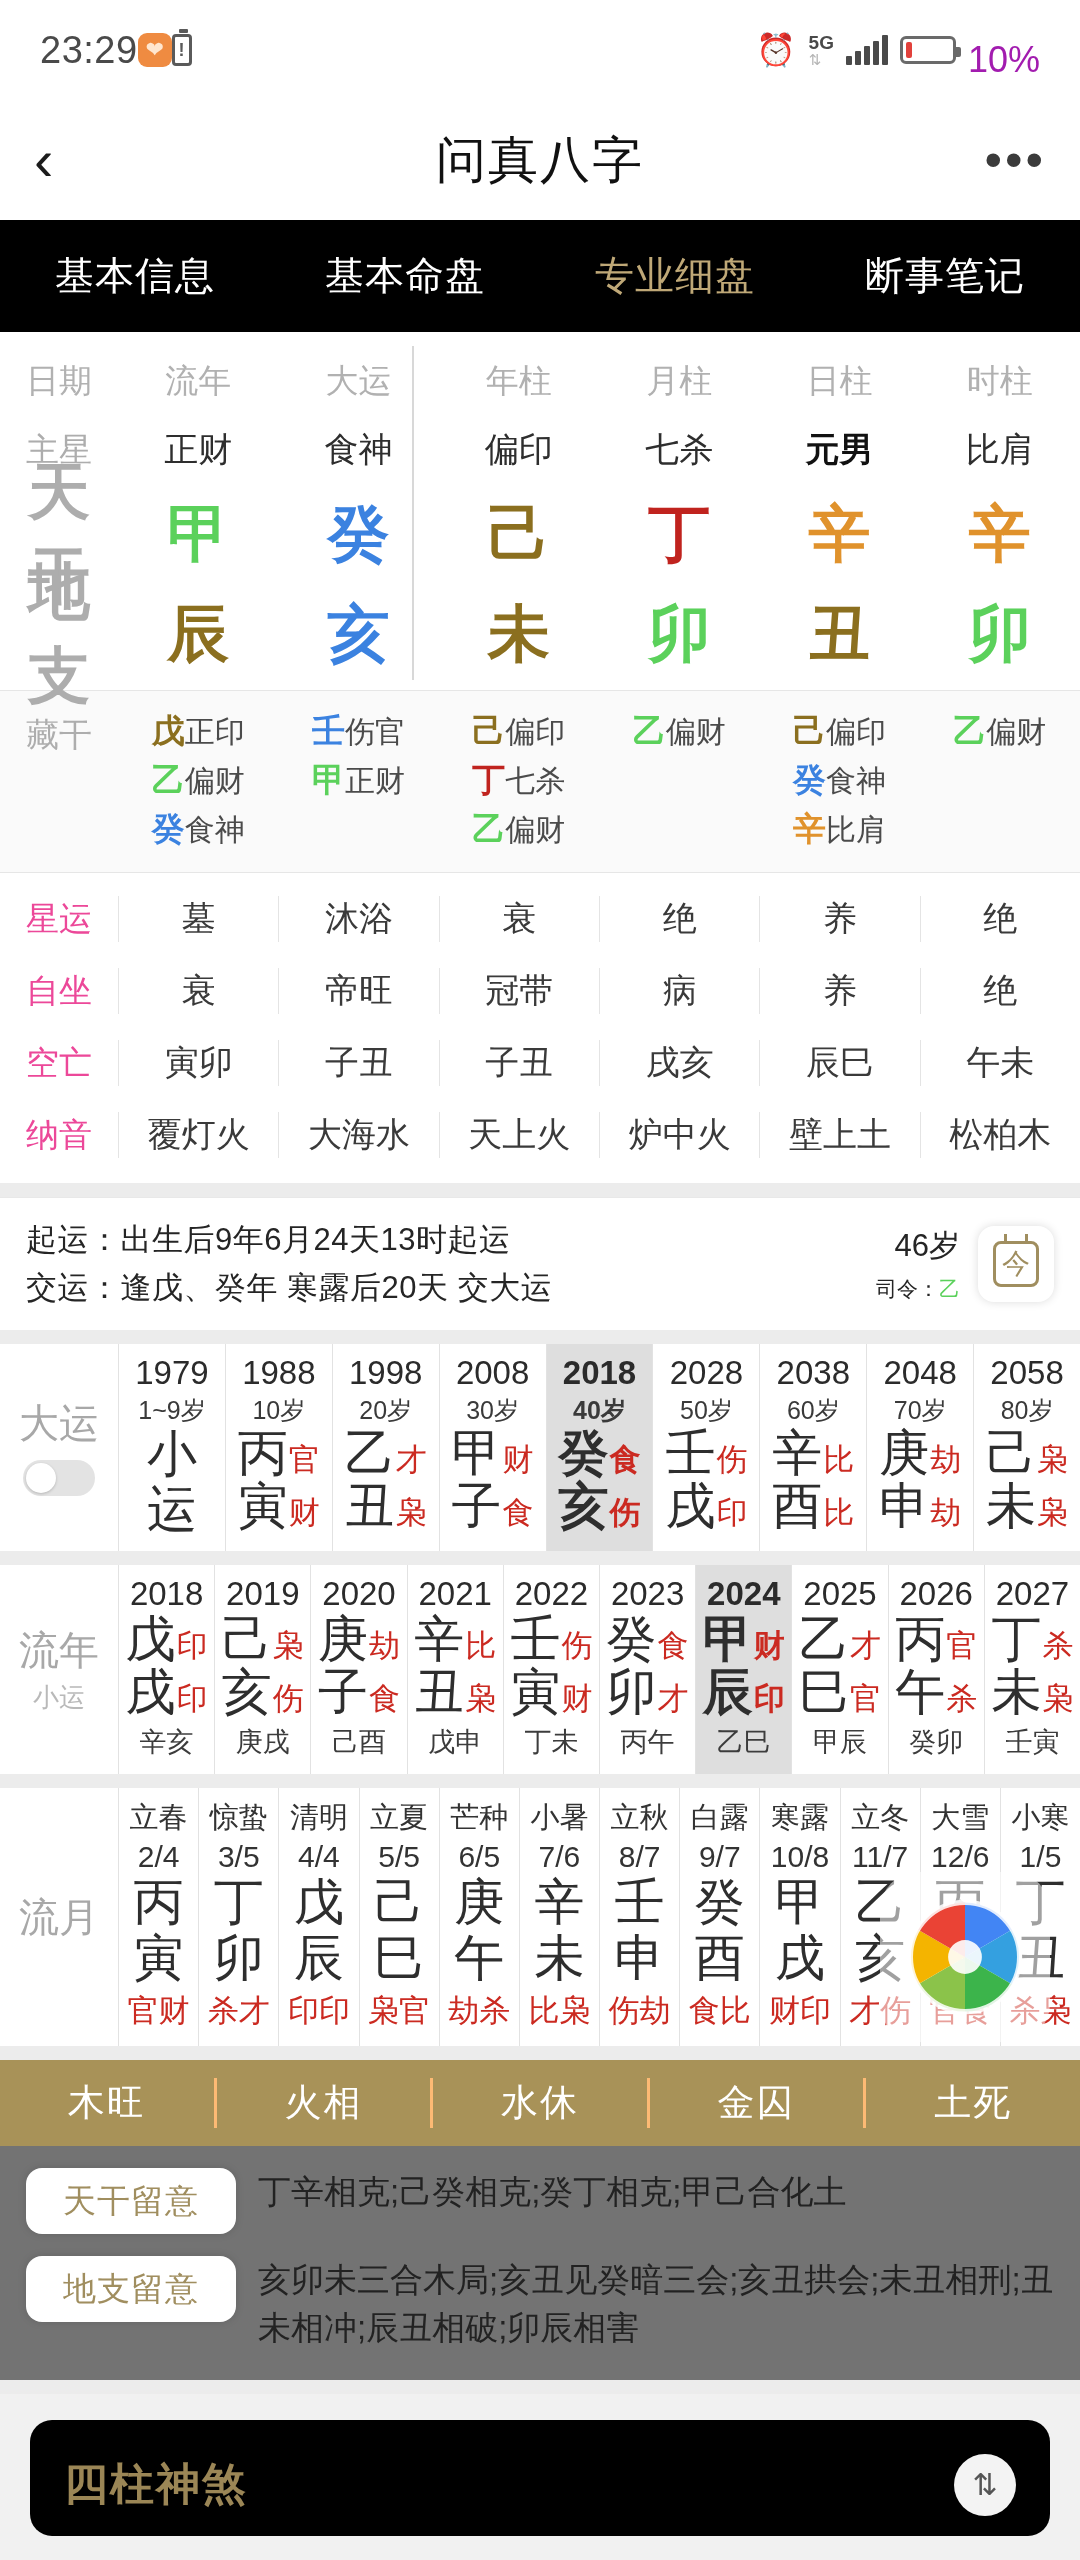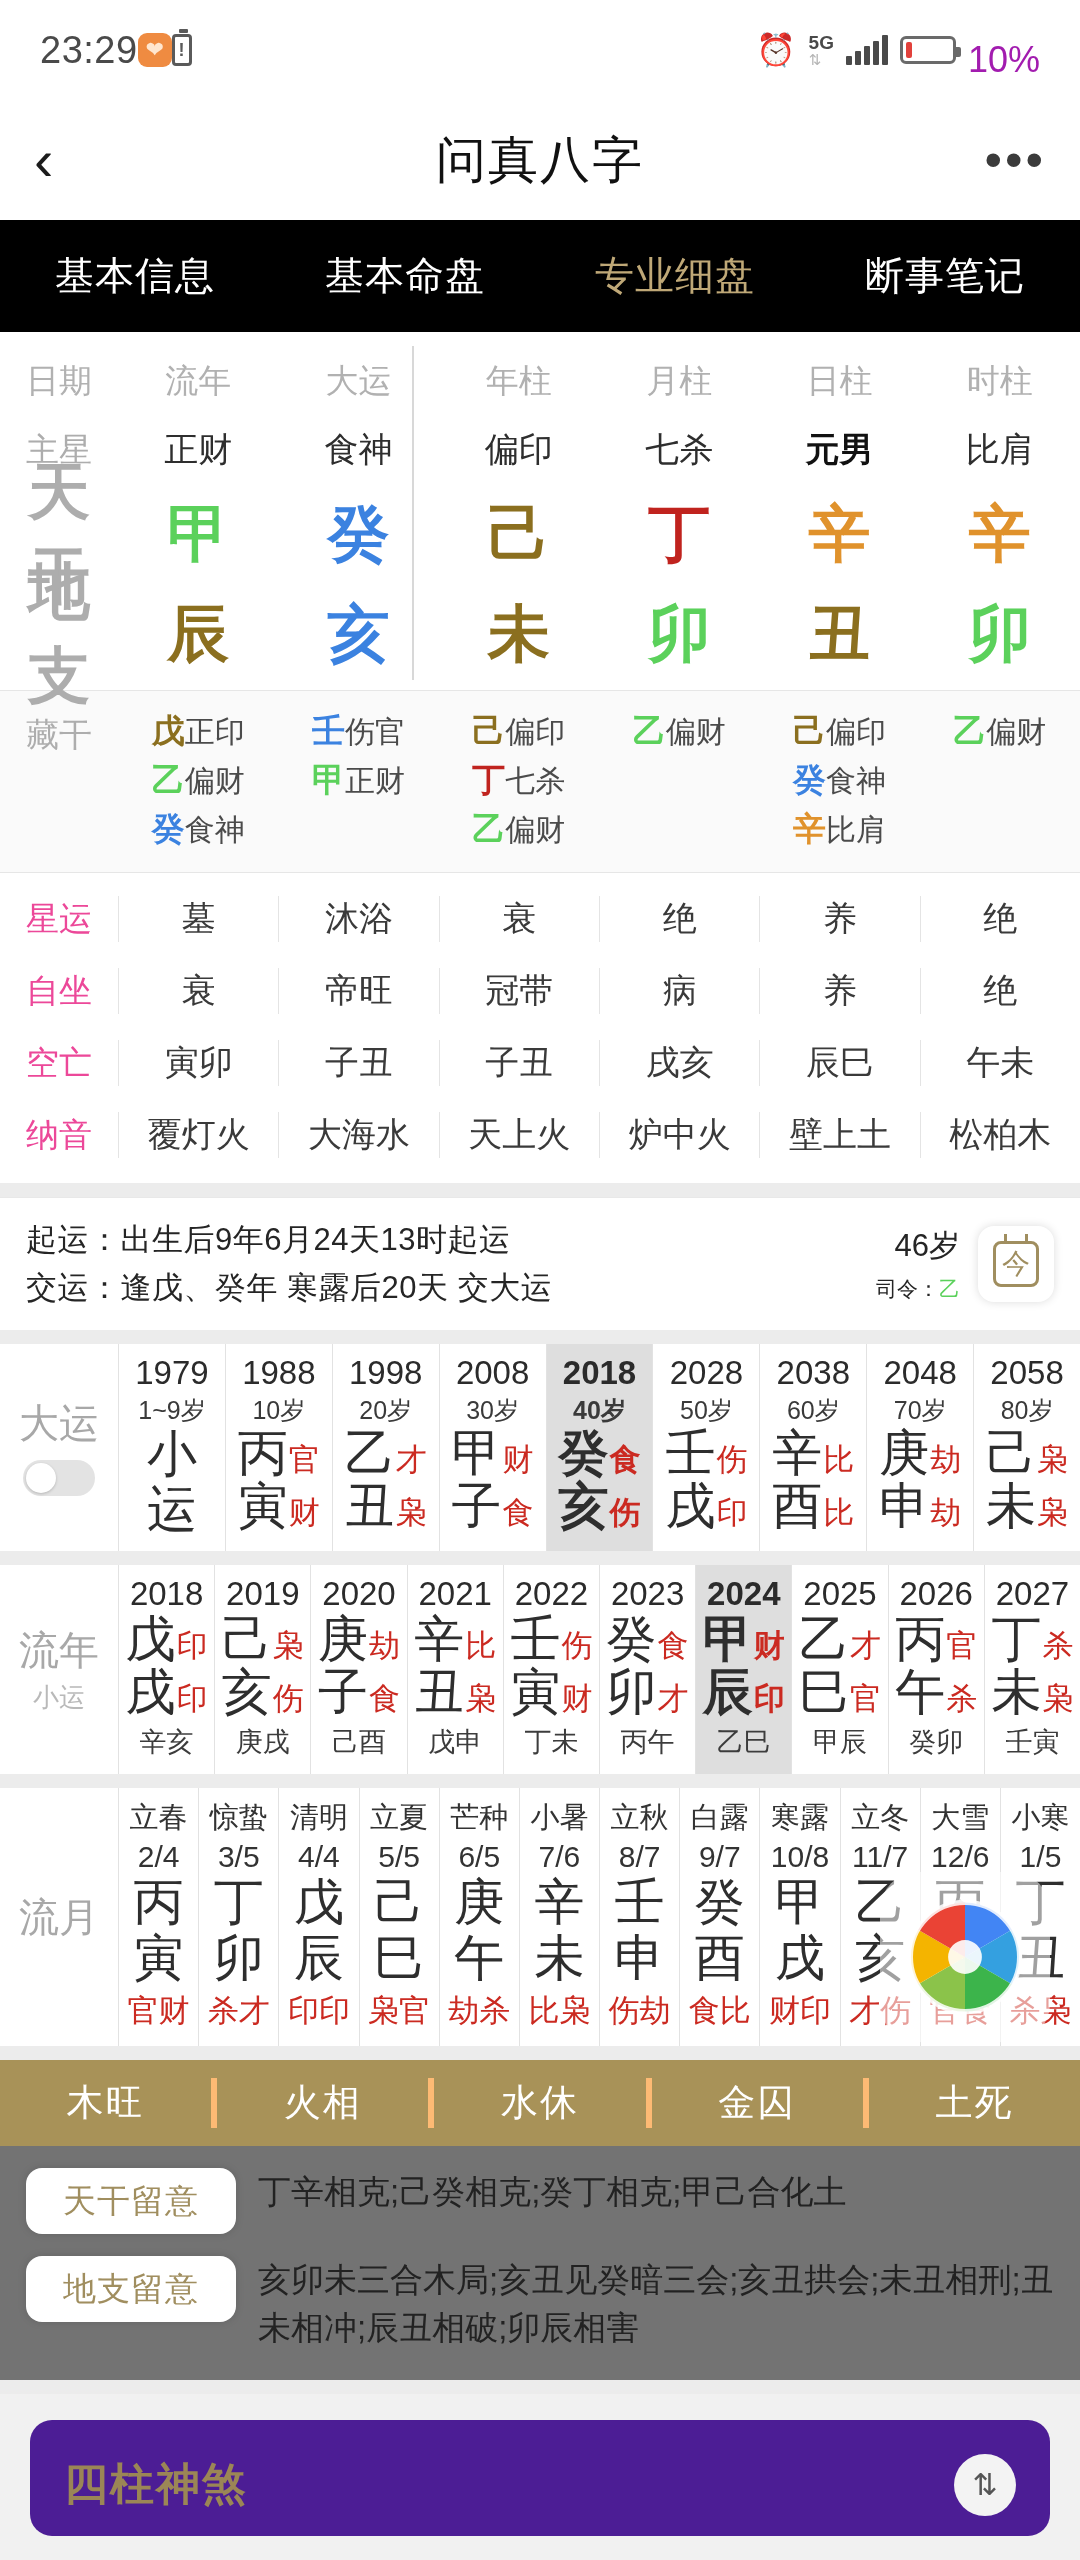--- a/index.html
+++ b/index.html
@@ -185,38 +185,38 @@
     border-radius: 38px; background: rgba(255,255,255,.55);
     display: flex; align-items: center; justify-content: center; pointer-events: none;
   }
 
   
   .wx-strip {
     background: #a89258; display: flex; height: 86px; align-items: center;
   }
   .wx-strip div {
     flex: 1; text-align: center; color: #fff; font-size: 37px; letter-spacing: 2px;
-    border-left: 6px solid #fdba74;
+    border-left: 3px solid #fdba74;
   }
   .wx-strip div:first-child { border-left: none; }
 
   
   .notes { background: #737373; padding: 22px 26px 28px 26px; }
   .note { display: flex; align-items: flex-start; margin-bottom: 22px; }
   .note:last-child { margin-bottom: 0; }
   .note-tag {
     flex: 0 0 210px; height: 66px; border-radius: 16px; background: #fff;
     box-shadow: 0 0 9px rgba(0,0,0,.13); color: #a08e5f; font-size: 33px;
     display: flex; align-items: center; justify-content: center; letter-spacing: 1px;
   }
   .note-txt { flex: 1; margin-left: 22px; font-size: 33px; color: #222; line-height: 1.45; }
 
   
   .bottom-card {
-    margin: 26px 30px 0 30px; background: #4c1d95; border-radius: 22px;
+    margin: 26px 30px 0 30px; background: #000000; border-radius: 22px;
     padding: 34px 34px 20px 34px; display: flex; align-items: center;
   }
   .bc-title { font-size: 44px; color: #9b8656; font-weight: bold; letter-spacing: 2px; }
   .bc-sort {
     margin-left: auto; width: 62px; height: 62px; border-radius: 50%;
     background: #f3f3f3; display: flex; align-items: center; justify-content: center;
     color: #555; font-size: 30px;
   }
 </style>
 </head>

